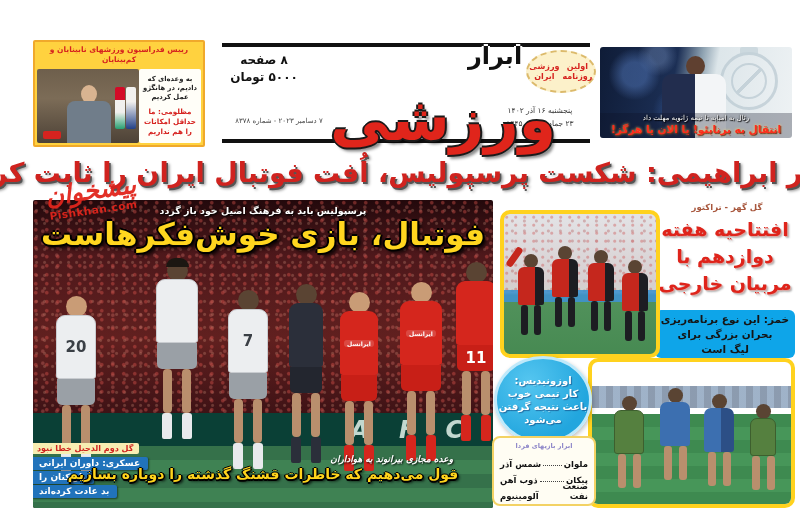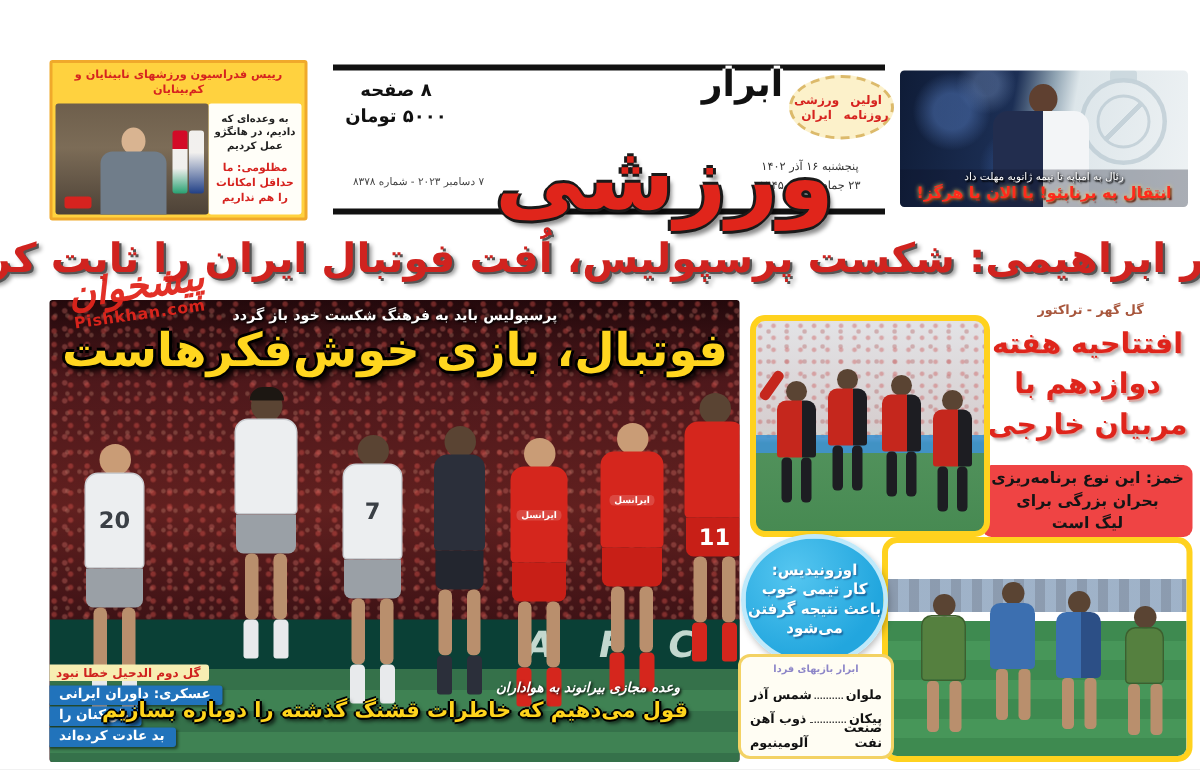--- a/index.html
+++ b/index.html
@@ -161,21 +161,21 @@
     background:linear-gradient(90deg,#c5271d 0 65%,#1d1d22 65% 100%); }
   .celeb .arm { position:absolute; top:-8px; left:-7px; width:7px; height:22px; background:#c5271d; border-radius:3px; transform:rotate(35deg); }
   .celeb .legsC { display:flex; gap:6px; }
   .celeb .legsC i { width:7px; height:30px; background:#1d1d22; border-radius:3px; }
 
   .sb-kicker { left:660px; top:202px; width:134px; text-align:center; font-size:8.5px; font-weight:bold; color:#a8573d; }
   .sb-headline { left:655px; top:216px; width:140px; text-align:center; color:#df241b;
     font-size:19px; font-weight:800; line-height:27px;
     text-shadow:1px 1px 0 #d9a9a5, 2px 2px 2px rgba(0,0,0,.3); }
   .sb-headline span { display:block; }
-  .sb-yellowbox { left:655px; top:310px; width:140px; height:48px; background:#ef4444; border-radius:6px;
+  .sb-yellowbox { left:655px; top:310px; width:140px; height:48px; background:#0ea5e9; border-radius:6px;
     display:flex; flex-direction:column; align-items:center; justify-content:center;
     font-size:10.5px; font-weight:bold; color:#151515; line-height:15px; text-align:center; }
 
   .train-card { left:588px; top:358px; width:207px; height:150px; z-index:1;
     border:4px solid #ffd21e; border-radius:10px; overflow:hidden;
     background:linear-gradient(180deg,#7ea6c6 0%,#6b93b5 22%,#49688f 30%,#3e8a50 38%,#ningen 100%); }
   .train-card .fence { position:absolute; left:0; right:0; top:24px; height:22px; opacity:.55;
     background:repeating-linear-gradient(90deg,#2e4a6e 0 7px,#51749c 7px 14px); }
   .train-card .grass { position:absolute; left:0; right:0; top:52px; bottom:0;
     background:repeating-linear-gradient(180deg,#3e8a50 0 13px,#479659 13px 26px); }
@@ -367,21 +367,21 @@
       <div class="legs">
           <i></i>
           <i></i>
         </div>
         <div class="socks">
           <i></i>
           <i></i>
         </div>
     </div>
 
-    <div class="abs photo-kicker">پرسپولیس باید به فرهنگ شکست خود باز گردد</div>
+    <div class="abs photo-kicker">پرسپولیس باید به فرهنگ اصیل خود باز گردد</div>
     <div class="abs photo-headline">فوتبال، بازی خوش‌فکرهاست</div>
     <div class="cap-chip chip-yellow">گل دوم الدحیل خطا نبود</div>
     <div class="cap-chip chip-blue chip-b1">عسکری: داوران ایرانی</div>
     <div class="cap-chip chip-blue chip-b2">بازیکنان را</div>
     <div class="cap-chip chip-blue chip-b3">بد عادت کرده‌اند</div>
     <div class="abs bottom-kicker">وعده مجازی بیرانوند به هواداران</div>
     <div class="abs bottom-main">قول می‌دهیم که خاطرات قشنگ گذشته را دوباره بسازیم</div>
   </div>
 
   <div class="abs tractor-card">

